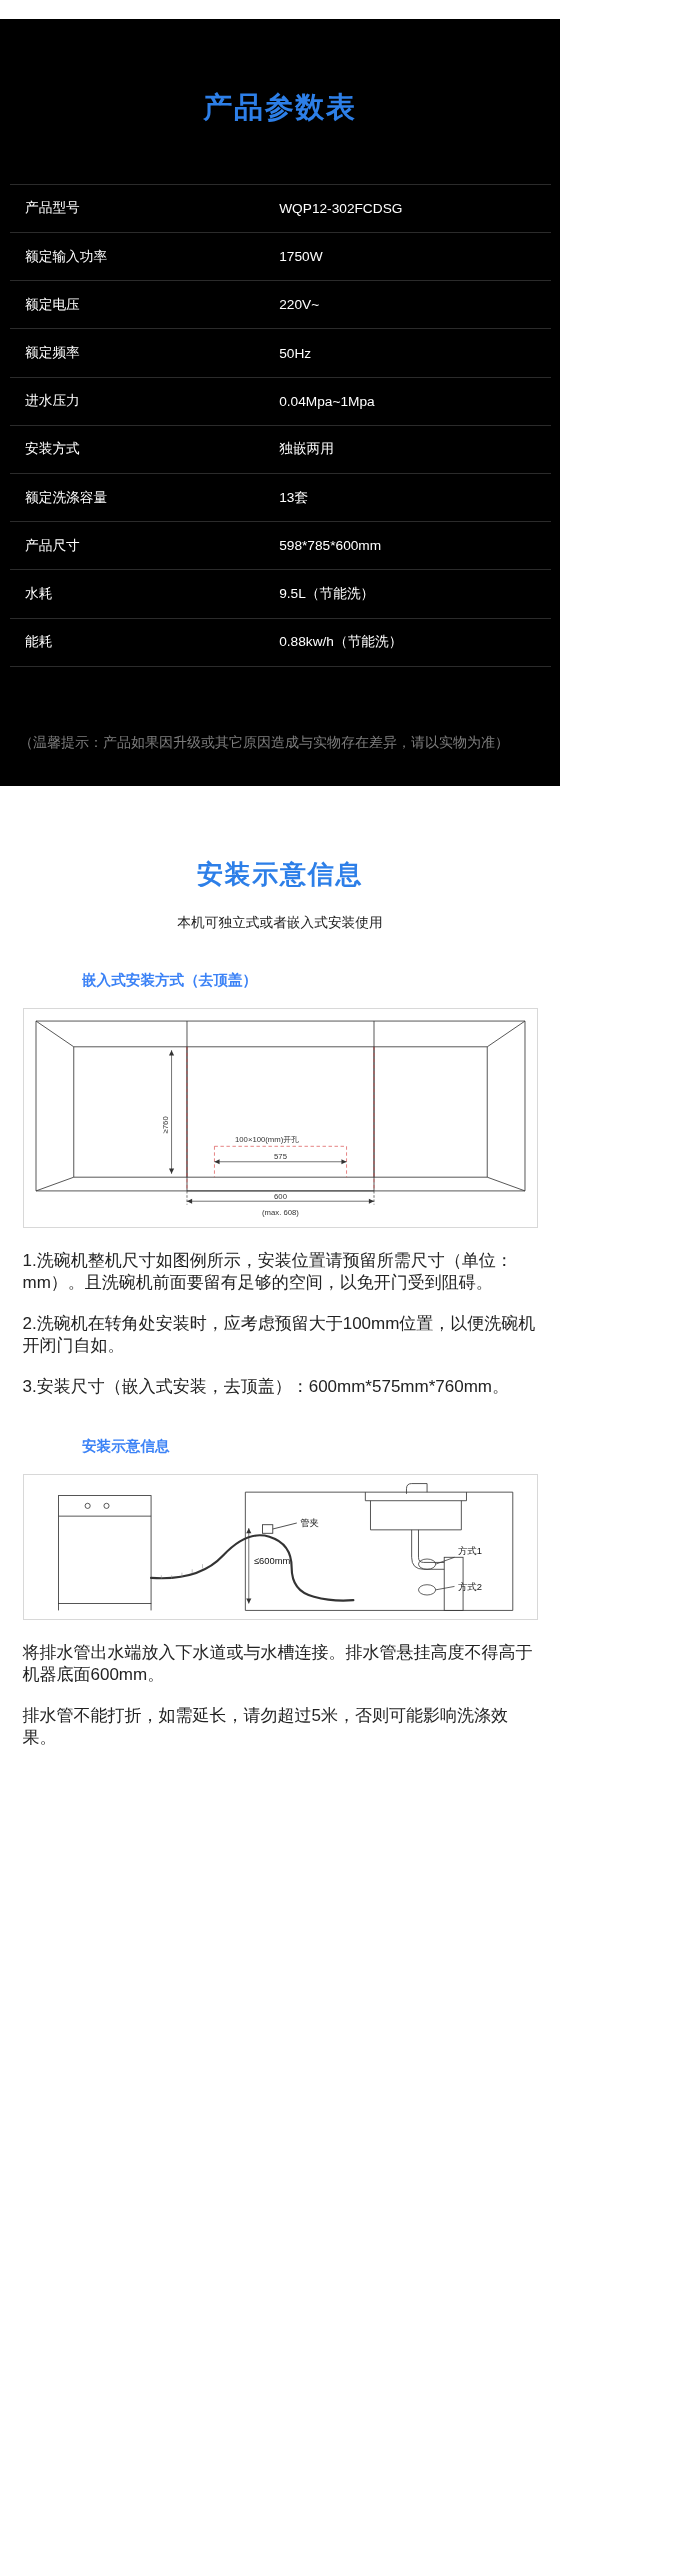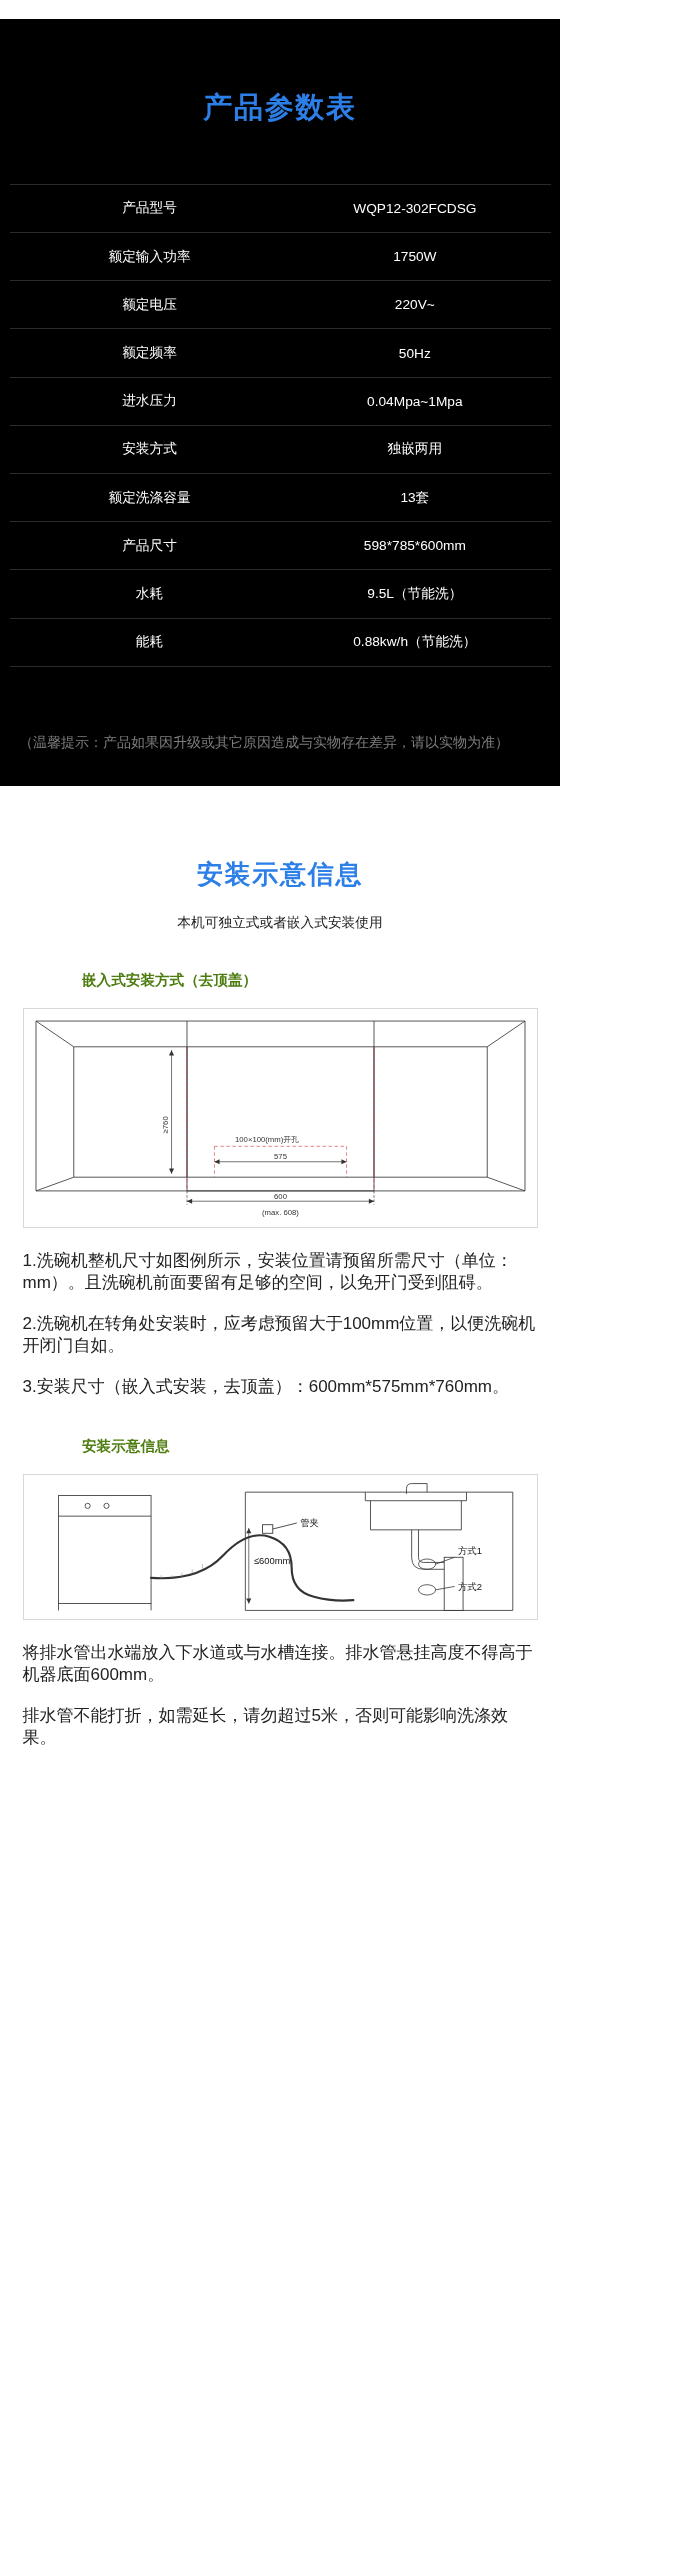--- a/index.html
+++ b/index.html
@@ -30,21 +30,20 @@
     font-weight: bold;
     text-align: center;
     letter-spacing: 1.7px;
     padding-top: 69px;
     padding-bottom: 36px;
   }
   .spec-table {
     width: 541px;
     margin: 0 auto;
     border-collapse: collapse;
-    text-align: center;
   }
   .spec-table tr {
     border-bottom: 0.9px solid #2b2b2b;
   }
   .spec-table tr:first-child {
     border-top: 0.9px solid #2b2b2b;
   }
   .spec-table td {
     color: #ffffff;
     font-size: 13.7px;
@@ -77,21 +76,21 @@
     letter-spacing: 1.7px;
     padding-top: 50px;
   }
   .install-sub {
     color: #1a1a1a;
     font-size: 13.7px;
     text-align: center;
     margin-top: 19px;
   }
   .block-head {
-    color: #4d7c0f;
+    color: #3b82f6;
     font-size: 14.6px;
     font-weight: bold;
     margin: 39px 16px 12px 82px;
   }
   .diagram-box {
     width: 515px;
     margin: 18px auto;
     border: 0.9px solid #d8d8d8;
     background: #fff;
     box-sizing: border-box;

